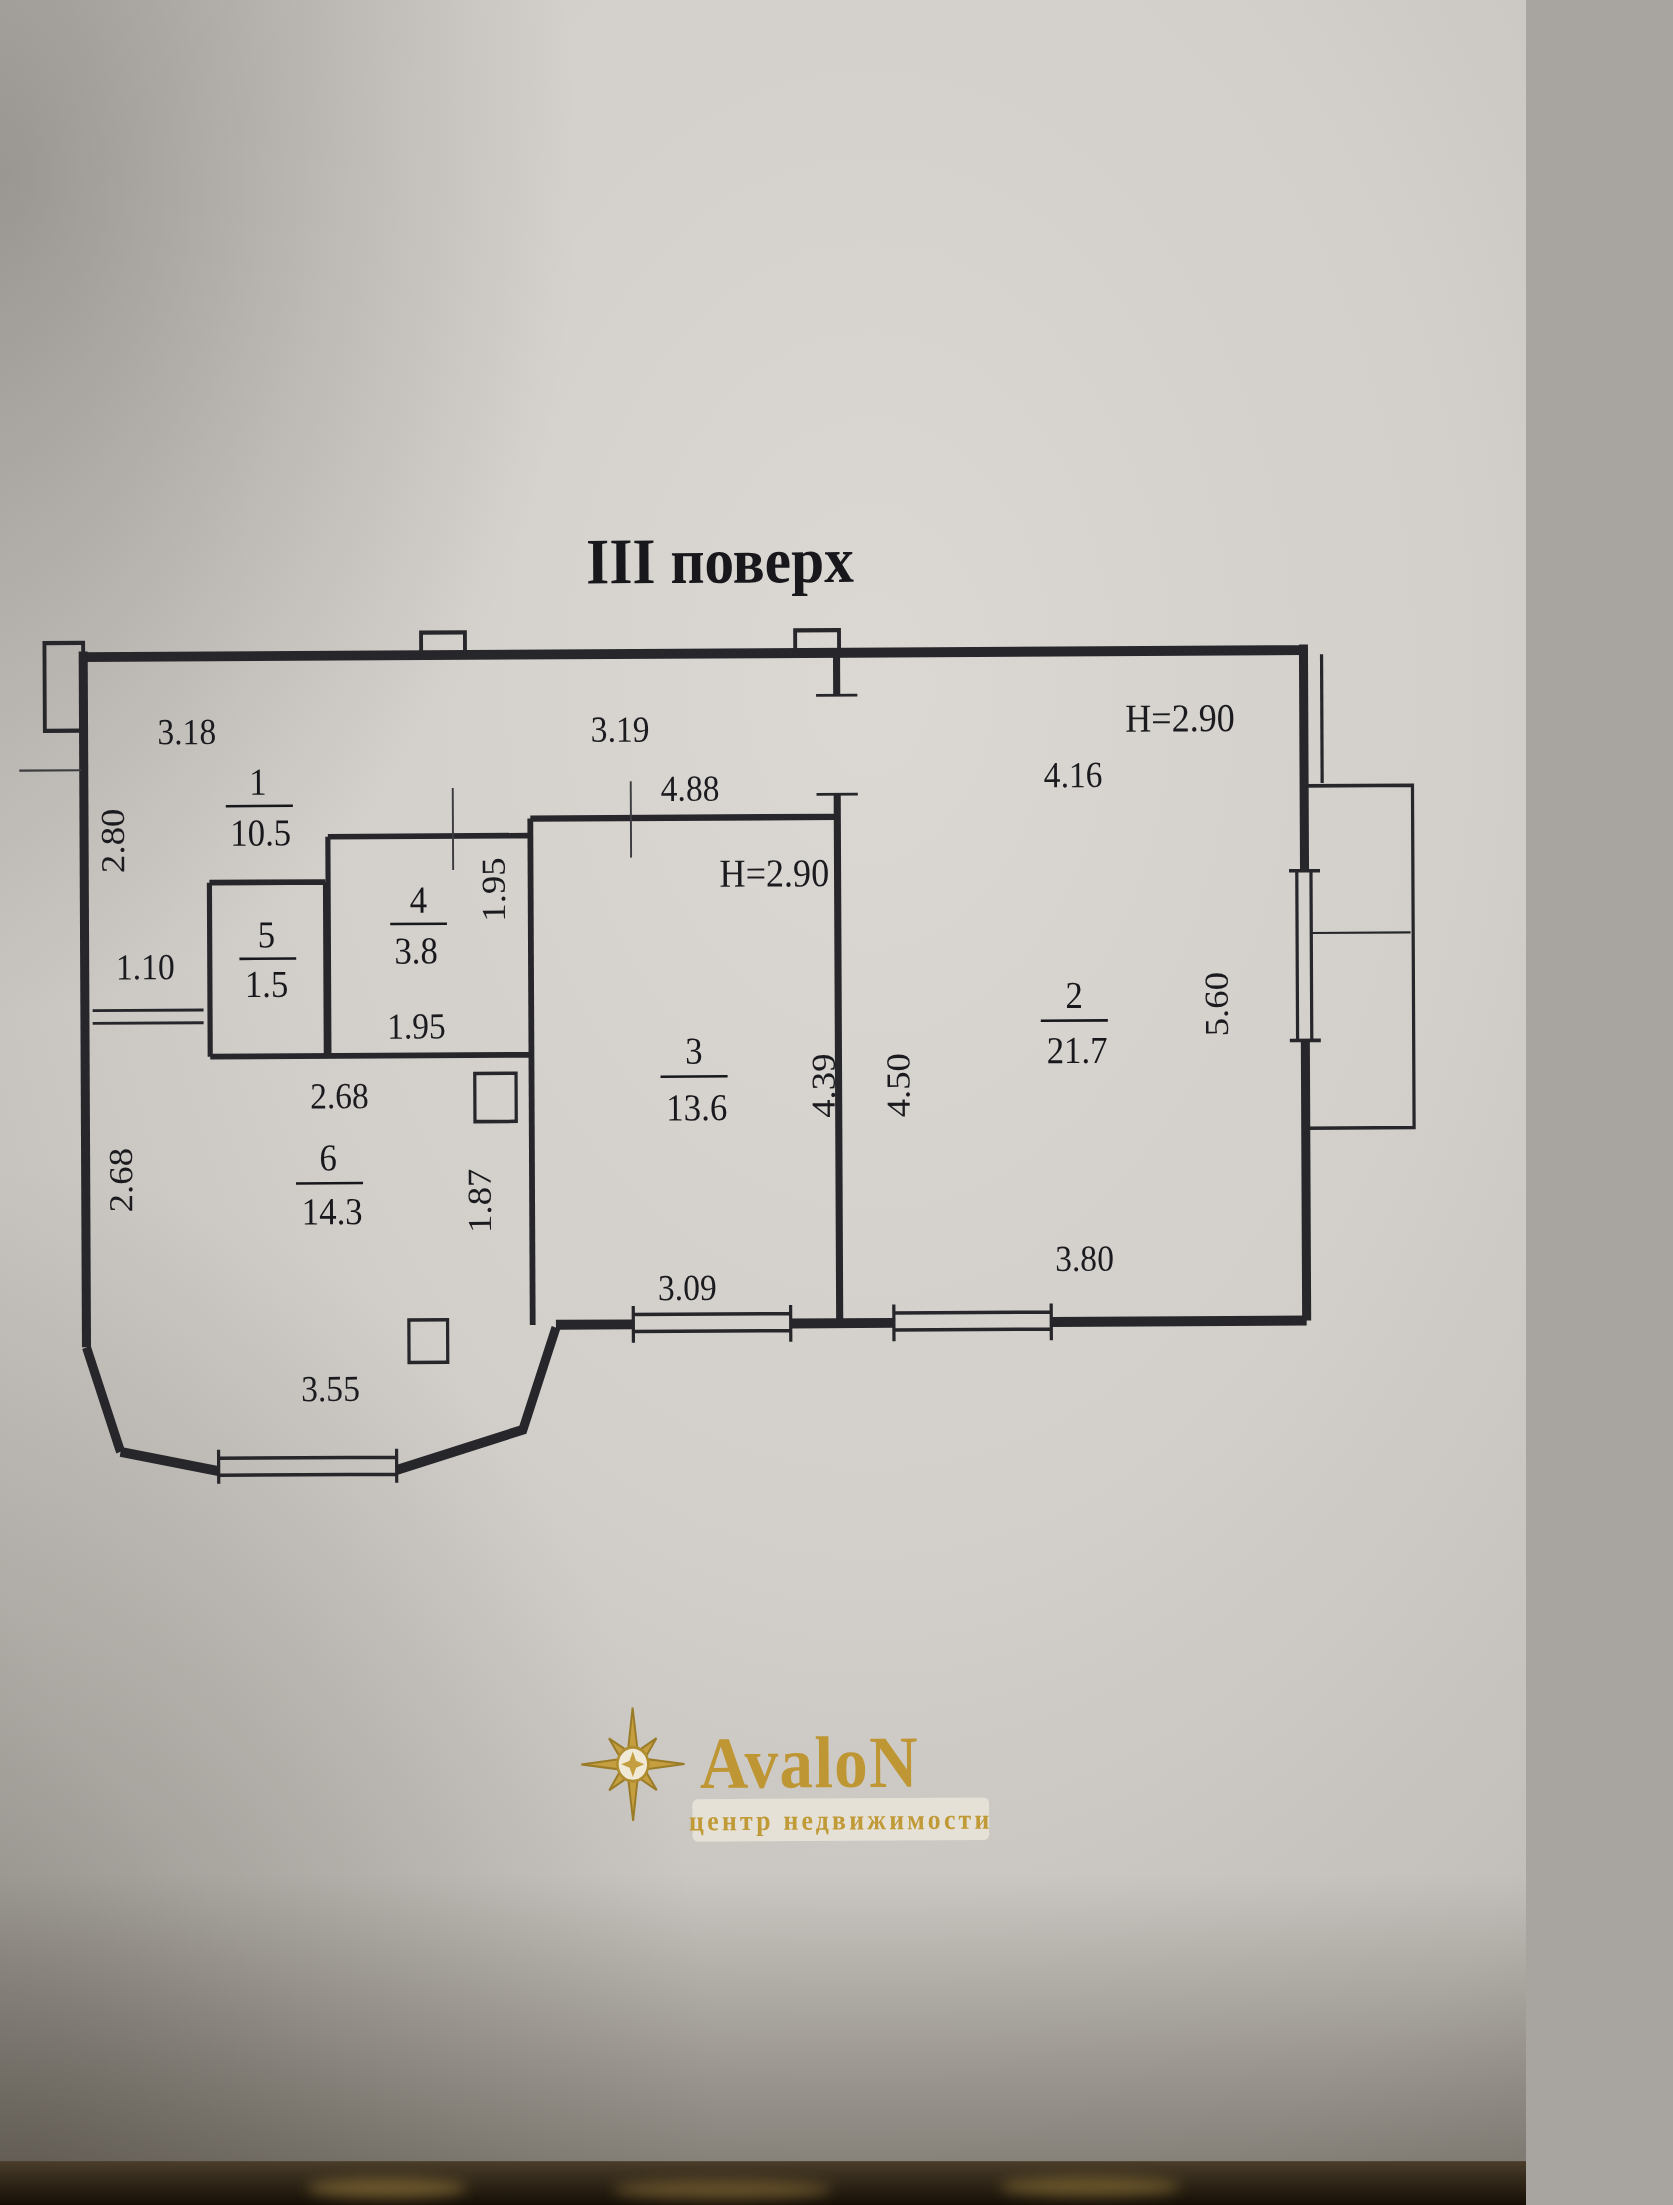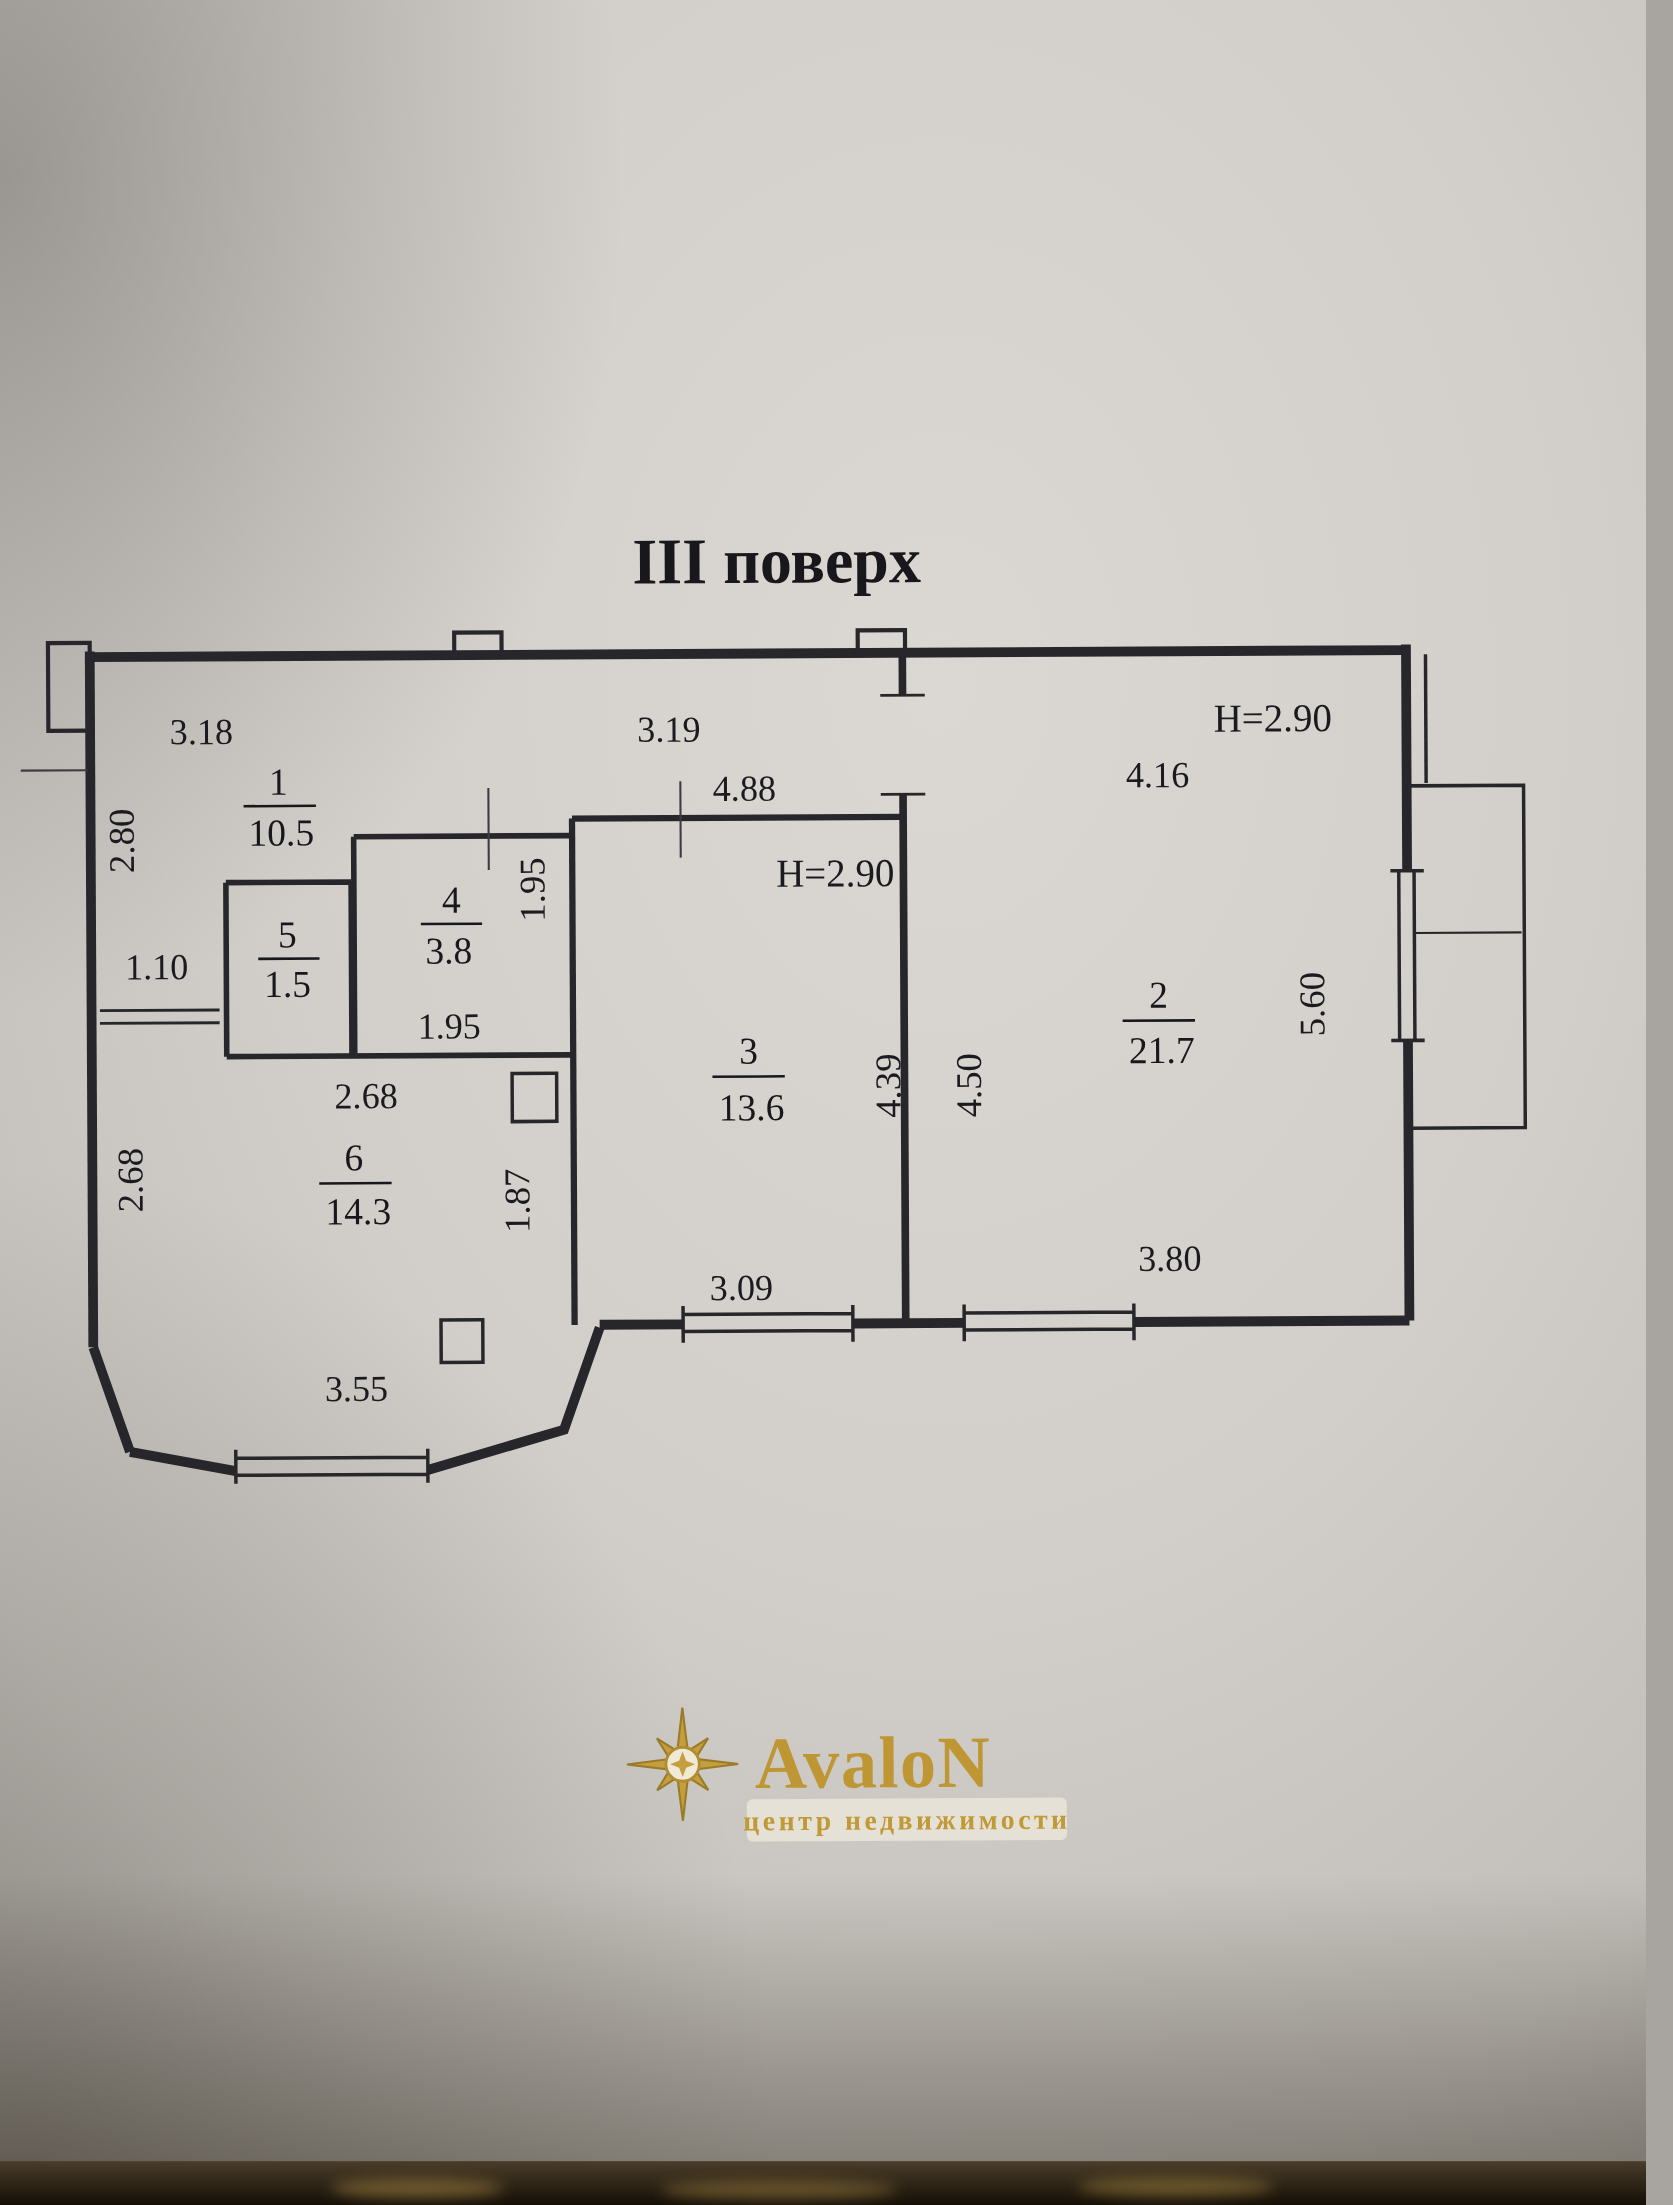--- a/index.html
+++ b/index.html
@@ -1,18 +1,18 @@
 <!DOCTYPE html>
 <html style="font-size:8.6px"><head>
 <meta charset="utf-8">
 <style>
   html,body{margin:0;padding:0;background:#a8a5a0;}
   .page{
     position:relative;
-    width:1646px;height:2205px;
+    width:1526px;height:2205px;
     overflow:hidden;
     font-family:"Liberation Serif","DejaVu Serif",serif;
   }
   .page svg{position:absolute;left:0;top:0;width:100%;height:100%;display:block;}
   text{font-family:"Liberation Serif","DejaVu Serif",serif;}
 </style>
 </head>
 <body>
 
 <div class="page">

